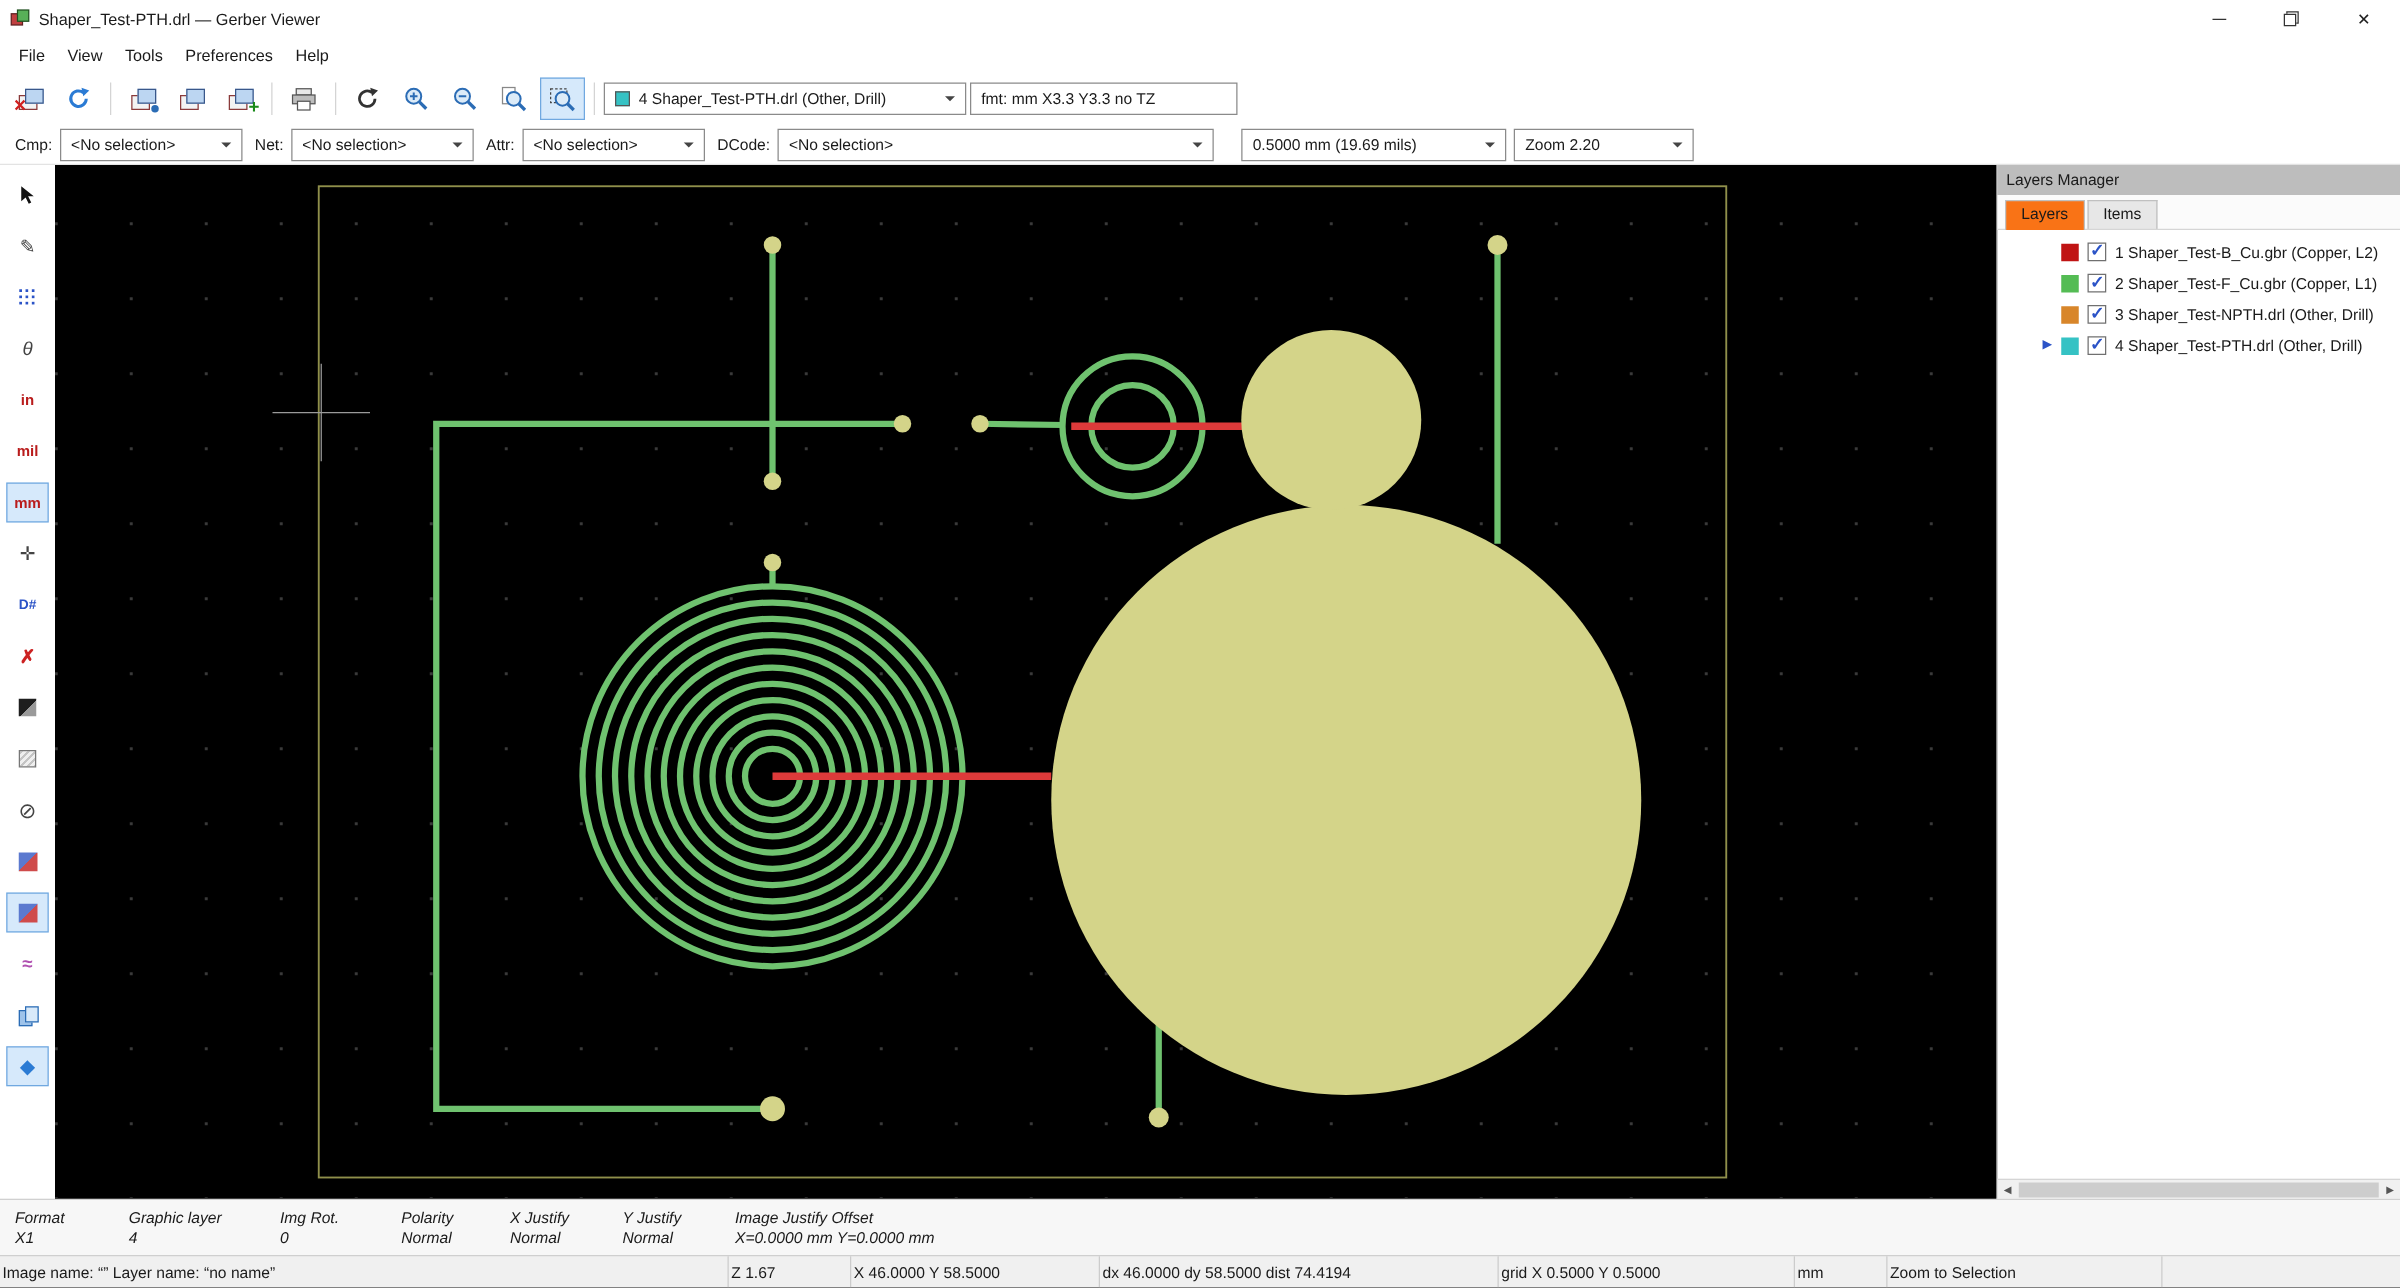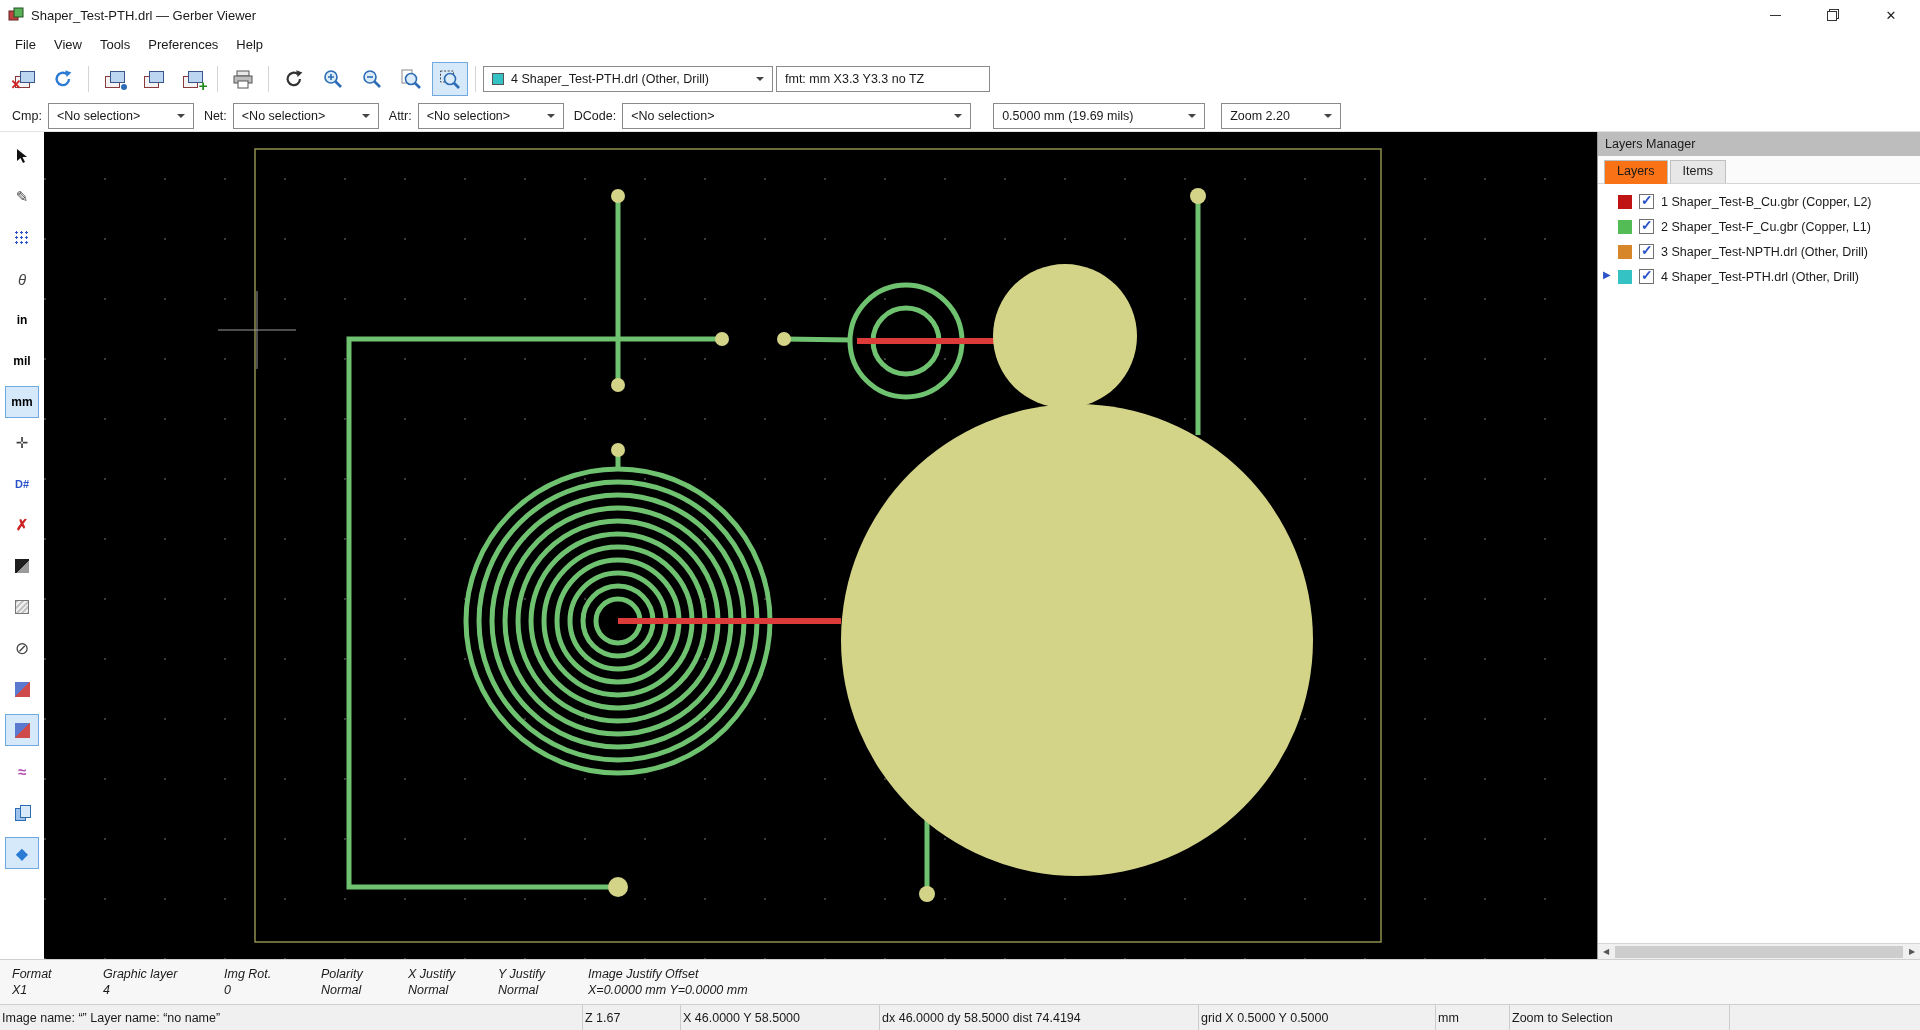--- a/index.html
+++ b/index.html
@@ -25,38 +25,38 @@
   .toolbar2 { height:32px; display:flex; align-items:center; padding:0 8px; gap:6px; background:#fff; flex:0 0 auto; border-bottom:1px solid #e3e3e3; }
   .tb-btn { width:36px; height:34px; display:flex; align-items:center; justify-content:center; border:1px solid transparent; position:relative; }
   .tb-btn.active { border:1px solid #70a8e0; background:#d6e9fb; }
   .tb-sep { width:1px; height:26px; background:#d4d4d4; margin:0 4px; }
   .combo { height:26px; border:1px solid #8a8a8a; background:#fff; display:flex; align-items:center; padding:0 24px 0 8px; position:relative; font-size:12.5px; white-space:nowrap; }
   .combo::after { content:""; position:absolute; right:8px; top:10px; border:4px solid transparent; border-top-color:#444; }
   .combo-swatch { width:12px; height:12px; margin-right:7px; border:1px solid #555; flex:0 0 auto; }
   .fmt-input { height:26px; border:1px solid #8a8a8a; padding:0 8px; font-size:12.5px; width:214px; font-family:"Liberation Sans", sans-serif; color:#1a1a1a; }
   .tb2-label { font-size:12.5px; margin-left:4px; }
   .combo.w-cmp { width:146px; } .combo.w-dcode { width:349px; }
-  .combo.w-grid { width:212px; margin-left:16px; } .combo.w-zoom { width:120px; margin-left:10px; }
+  .combo.w-grid { width:212px; margin-left:16px; } .combo.w-zoom { width:144px; }
 
   
   .layers-ico { position:relative; width:21px; height:18px; }
   .layers-ico::before { content:""; position:absolute; left:1px; top:6px; width:13px; height:10px; background:#f3f3f3; border:1px solid #8a3a3a; }
   .layers-ico::after { content:""; position:absolute; left:6px; top:1px; width:13px; height:10px; background:#bcd6f2; border:1px solid #39578a; }
   .ovl { position:absolute; z-index:2; font-weight:bold; }
   .ovl.red-x { color:#d02020; left:-3px; bottom:-4px; font-size:13px; }
   .ovl.plus { color:#1a8a1a; right:-5px; bottom:-6px; font-size:15px; }
   .ovl.dot { width:6px; height:6px; background:#2b6cb5; border-radius:50%; right:-2px; bottom:-2px; }
 
   
   .main { flex:1 1 auto; display:flex; min-height:0; }
   .lefttools { width:44px; background:#fff; display:flex; flex-direction:column; align-items:center; padding-top:8px; flex:0 0 auto; }
   .lt-btn { width:34px; height:32px; margin-bottom:9px; display:flex; align-items:center; justify-content:center; border:1px solid transparent; font-size:14px; flex:0 0 auto; }
   .lt-btn.active { border:1px solid #70a8e0; background:#d6e9fb; }
   .ico-text { font-size:15px; color:#444; }
-  .unit-ico { font-size:12px; font-weight:bold; color:#000000; }
+  .unit-ico { font-size:12px; font-weight:bold; color:#b91c1c; }
   .blue-text { color:#2b53c7; font-weight:bold; font-size:11px; }
   .red-text { color:#cc2222; font-size:15px; font-weight:bold; }
   .grid-ico { width:16px; height:16px; background-image:radial-gradient(circle,#2b53c7 1.1px,transparent 1.4px); background-size:5px 5px; }
   .sq-dark { width:14px; height:14px; background:linear-gradient(135deg,#1e1e1e 55%,#9a9a9a 55%); }
   .sq-gray { width:14px; height:14px; border:1px solid #777; background:repeating-linear-gradient(135deg,#c4c4c4 0 2px,#efefef 2px 4px); }
   .sq-diff { width:15px; height:15px; background:linear-gradient(135deg,#5b79cf 50%,#cf4b4b 50%); }
   .pages-ico { position:relative; width:17px; height:15px; }
   .pages-ico::before { content:""; position:absolute; left:1px; top:3px; width:9px; height:11px; background:#9ec3ea; border:1px solid #2b6cb5; }
   .pages-ico::after { content:""; position:absolute; left:6px; top:0; width:9px; height:11px; background:#d8e9f9; border:1px solid #2b6cb5; }
   .diamond-ico { color:#2b7bd4; font-size:16px; }
@@ -72,21 +72,21 @@
   .pads circle { fill:var(--khaki,#d4d489); }
   .cross line { stroke:#9a9a9a; stroke-width:1; }
 
   
   .layers-panel { width:323px; border-left:1px solid #9a9a9a; display:flex; flex-direction:column; background:#fff; flex:0 0 auto; }
   .lp-header { height:24px; background:#bdbdbd; display:flex; align-items:center; padding-left:7px; font-size:12.5px; color:#1a1a1a; flex:0 0 auto; }
   .lp-tabs { display:flex; height:28px; padding:4px 0 0 6px; gap:2px; background:#fbfbfb; flex:0 0 auto; }
   .lp-tab { padding:3px 12px 0 12px; border:1px solid #c0c0c0; border-bottom:none; background:#e7e7e7; font-size:12.5px; }
   .lp-tab.active { background:#f97316; position:relative; z-index:2; }
   .lp-list { flex:1 1 auto; padding-top:5px; border-top:1px solid #d5d5d5; margin-top:-1px; }
-  .lp-row { height:25px; display:flex; align-items:center; padding-left:20px; gap:7px; position:relative; }
+  .lp-row { height:25px; display:flex; align-items:center; padding-left:20px; gap:7px; position:relative;margin-left:31px; }
   .lp-arrow { position:absolute; left:5px; top:5px; color:#2b53c7; font-size:10px; }
   .lp-swatch { width:14px; height:14px; flex:0 0 auto; }
   .lp-check { width:15px; height:15px; border:1px solid #707070; background:#fff; position:relative; flex:0 0 auto; }
   .lp-check.checked::after { content:"✓"; color:#2b53c7; font-size:14px; font-weight:bold; position:absolute; left:1px; top:-3px; }
   .lp-label { font-size:12.5px; white-space:nowrap; }
   .lp-scroll { height:16px; background:#f0f0f0; display:flex; align-items:center; border-top:1px solid #d5d5d5; flex:0 0 auto; }
   .lp-scroll-arrow { width:16px; text-align:center; font-size:8px; color:#555; }
   .lp-scroll-thumb { flex:1; height:12px; background:#cdcdcd; margin:0 1px; }
 
   

